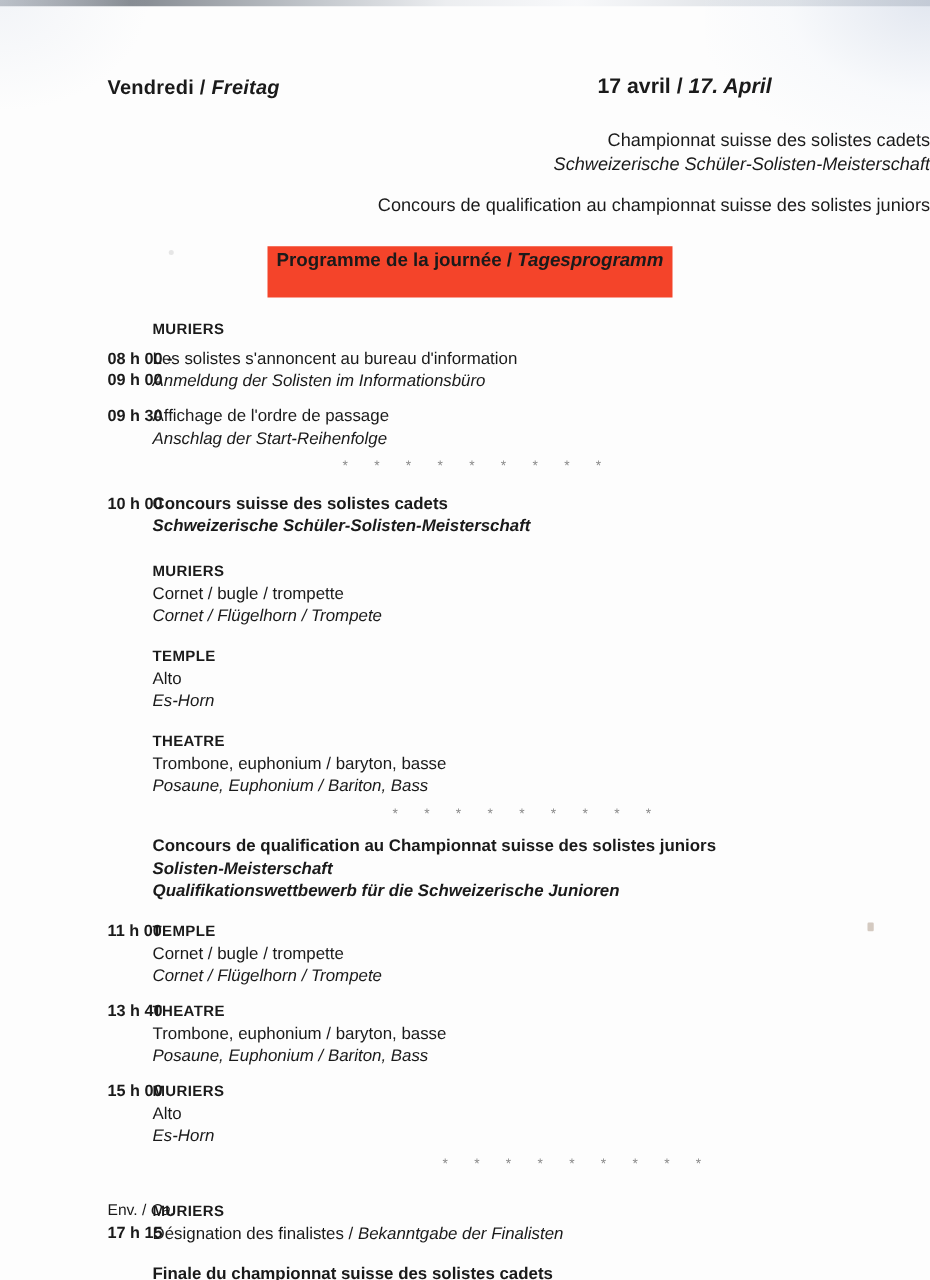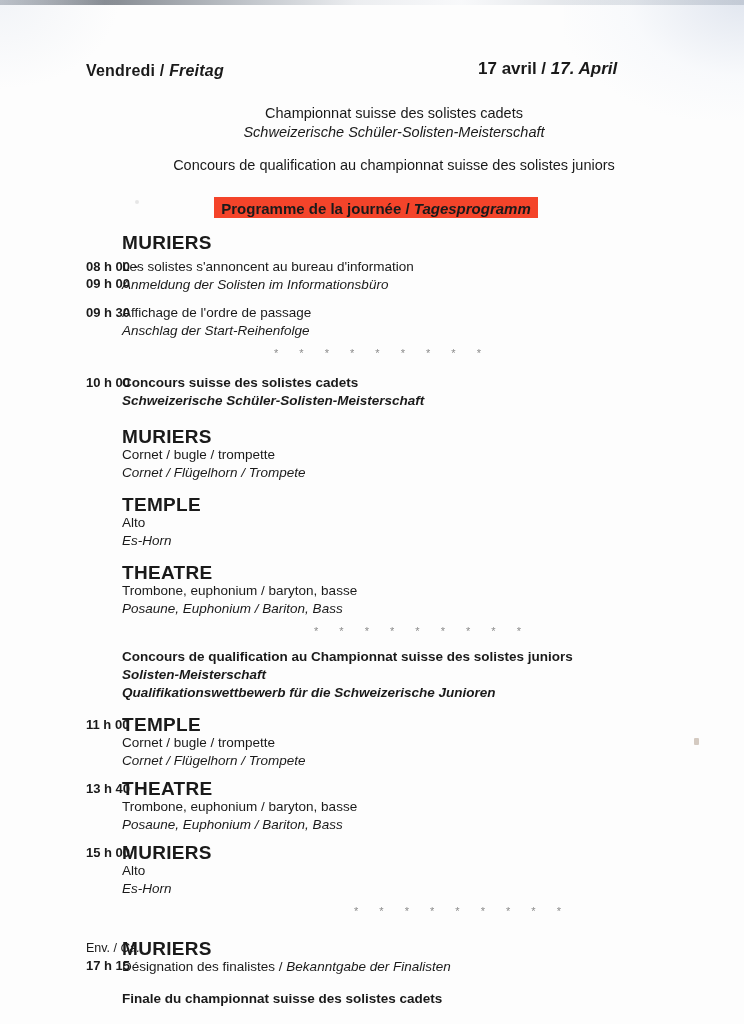--- a/index.html
+++ b/index.html
@@ -90,21 +90,21 @@
     position: absolute;
     left: 478px; top: -3px;
     font-size: 17px;
     font-weight: bold;
     white-space: nowrap;
   }
   .date-label .de { font-style: italic; }
 
   .title-block {
     margin-top: 16px;
-    text-align: center;
+    text-align: right;
     padding-left: 8px;
     margin-left: 36px;
   }
   .title-block .fr {
     font-size: 14.5px;
     line-height: 19px;
   }
   .title-block .de {
     font-size: 14.5px;
     font-style: italic;
@@ -112,21 +112,21 @@
   }
   .title-gap { height: 14px; }
 
   .banner-wrap {
     margin-top: 22px;
     padding-left: 8px;
     text-align: center;
   }
   .banner {
     display: inline-block;
-    padding: 2px 7px 0 7px;
+    padding: 2px 7px 20px 7px;
     font-size: 15px;
     font-weight: bold;
     line-height: 19px;
     white-space: nowrap;
   }
   .banner .de { font-style: italic; }
 
   
   .schedule {
     margin-top: 16px;
@@ -151,21 +151,21 @@
     font-weight: normal;
     font-size: 12.5px;
   }
   .time .ital { font-style: italic; }
   .time .strong { font-weight: bold; font-size: 13px; }
   .body {
     flex: 1 1 auto;
     padding-left: 0;
   }
   .venue {
-    font-size: 19px;
+    font-size: 12px;
     font-weight: bold;
     line-height: 18px;
     letter-spacing: .3px;
   }
   .fr-line {
     font-size: 13.5px;
     line-height: 18px;
   }
   .de-line {
     font-size: 13.5px;

